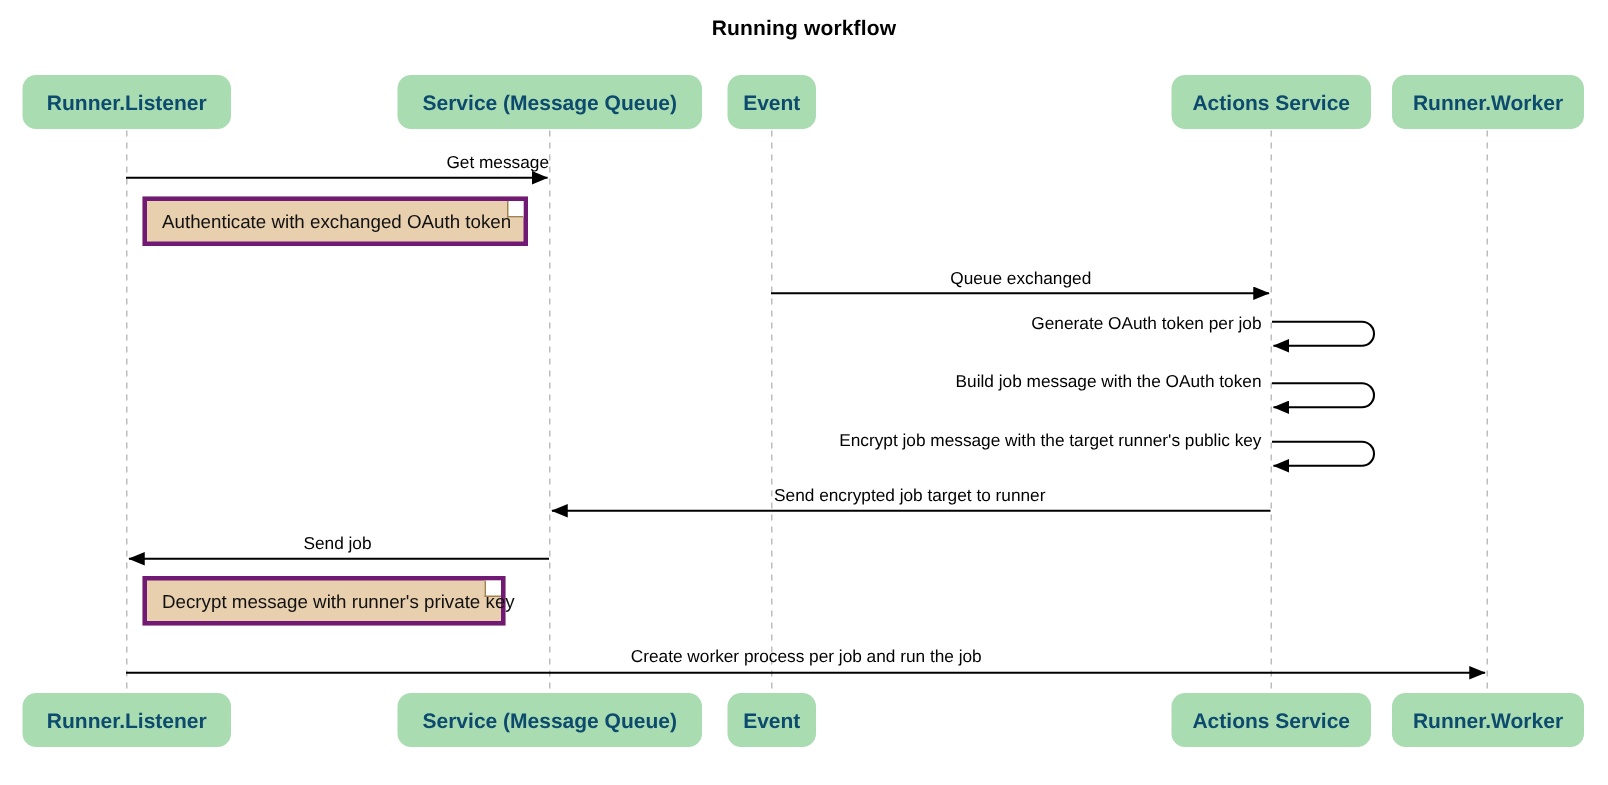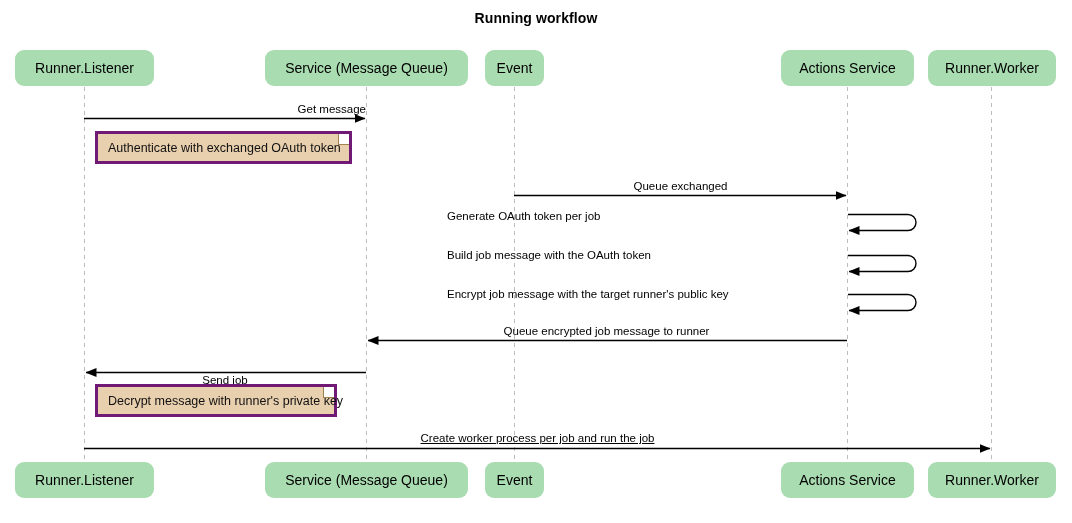--- a/index.html
+++ b/index.html
@@ -39,24 +39,25 @@
     height: 523px;
   }
   .participant-box {
     position: absolute;
     background: #a9dcb0;
     border-radius: 9px;
     display: flex;
     align-items: center;
     justify-content: center;
     font-size: 14px;
-    color: #000000;
+    color: #0c4a6e;
     box-sizing: border-box;
     white-space: nowrap;
     height: 36px;
+    font-weight: bold;
   }
   .note-box {
     position: absolute;
     background: #e8cfae;
     border: 3px solid #701a75;
     box-sizing: border-box;
     display: flex;
     align-items: center;
     font-size: 12.5px;
     color: #111111;
@@ -77,21 +78,21 @@
     box-sizing: border-box;
   }
   .msg-label {
     position: absolute;
     font-size: 11.5px;
     color: #000000;
     white-space: nowrap;
     line-height: 13px;
   }
   .msg-label.center { text-align: center; }
-  .msg-label.right  { text-align: left; }
+  .msg-label.right  { text-align: right; }
 </style>
 </head>
 <body>
 
 <div id="diagram-root">
 
   <div id="diagram-title">Running workflow</div>
 
   <svg class="svg-layer" viewBox="0 0 1072 523" xmlns="http://www.w3.org/2000/svg">
     <defs>
@@ -163,25 +164,25 @@
   <div class="msg-label center" style="left:84px; top:103px; width:282px;text-align:right;">Get message</div>
 
   <div class="msg-label center" style="left:514px; top:180px; width:333px;">Queue exchanged</div>
 
   <div class="msg-label right" style="left:447px; top:210px; width:394px;">Generate OAuth token per job</div>
 
   <div class="msg-label right" style="left:447px; top:249px; width:394px;">Build job message with the OAuth token</div>
 
   <div class="msg-label right" style="left:447px; top:288px; width:394px;">Encrypt job message with the target runner's public key</div>
 
-  <div class="msg-label center" style="left:366px; top:325px; width:481px;">Queue encrypted job message to runner</div>
+  <div class="msg-label center" style="left:366px; top:325px; width:481px;">Send encrypted job target to runner</div>
 
-  <div class="msg-label center" style="left:84px; top:357px; width:282px;margin-top:17px;">Send job</div>
+  <div class="msg-label center" style="left:84px; top:357px; width:282px;">Send job</div>
 
-  <div class="msg-label center" style="left:84px; top:432px; width:907px;text-decoration:underline;">Create worker process per job and run the job</div>
+  <div class="msg-label center" style="left:84px; top:432px; width:907px;">Create worker process per job and run the job</div>
 
   <div class="note-box" style="left:95px; top:131px; width:257px;">
     <span>Authenticate with exchanged OAuth token</span>
     <span class="note-fold"></span>
   </div>
 
   <div class="note-box" style="left:95px; top:384px; width:242px;">
     <span>Decrypt message with runner's private key</span>
     <span class="note-fold"></span>
   </div>

